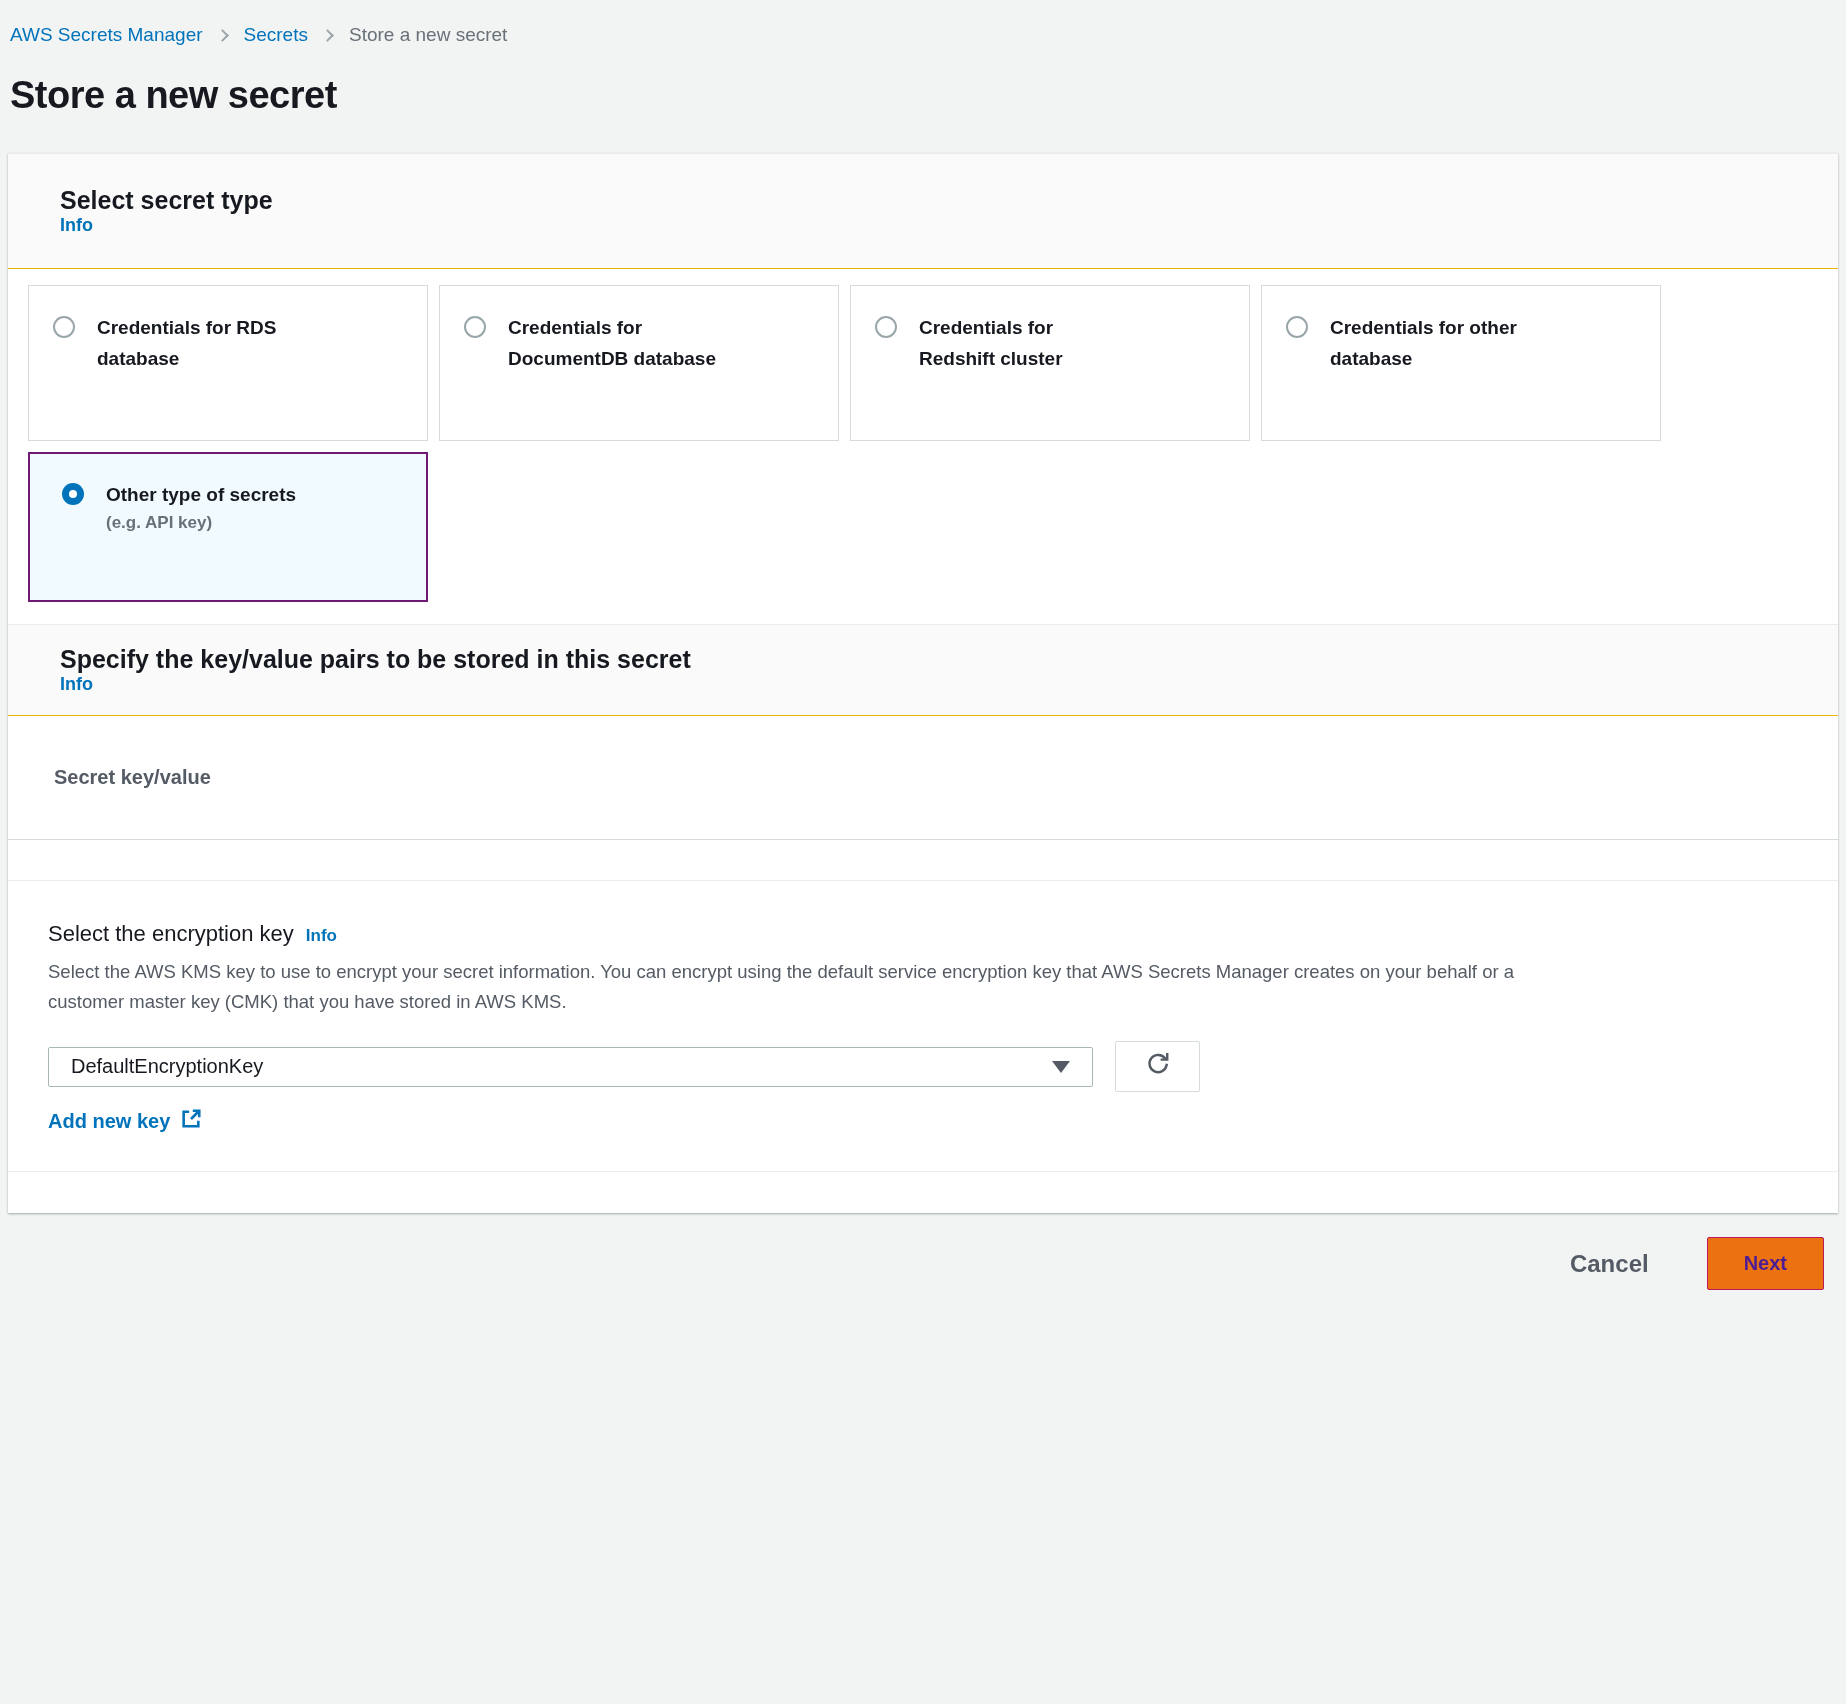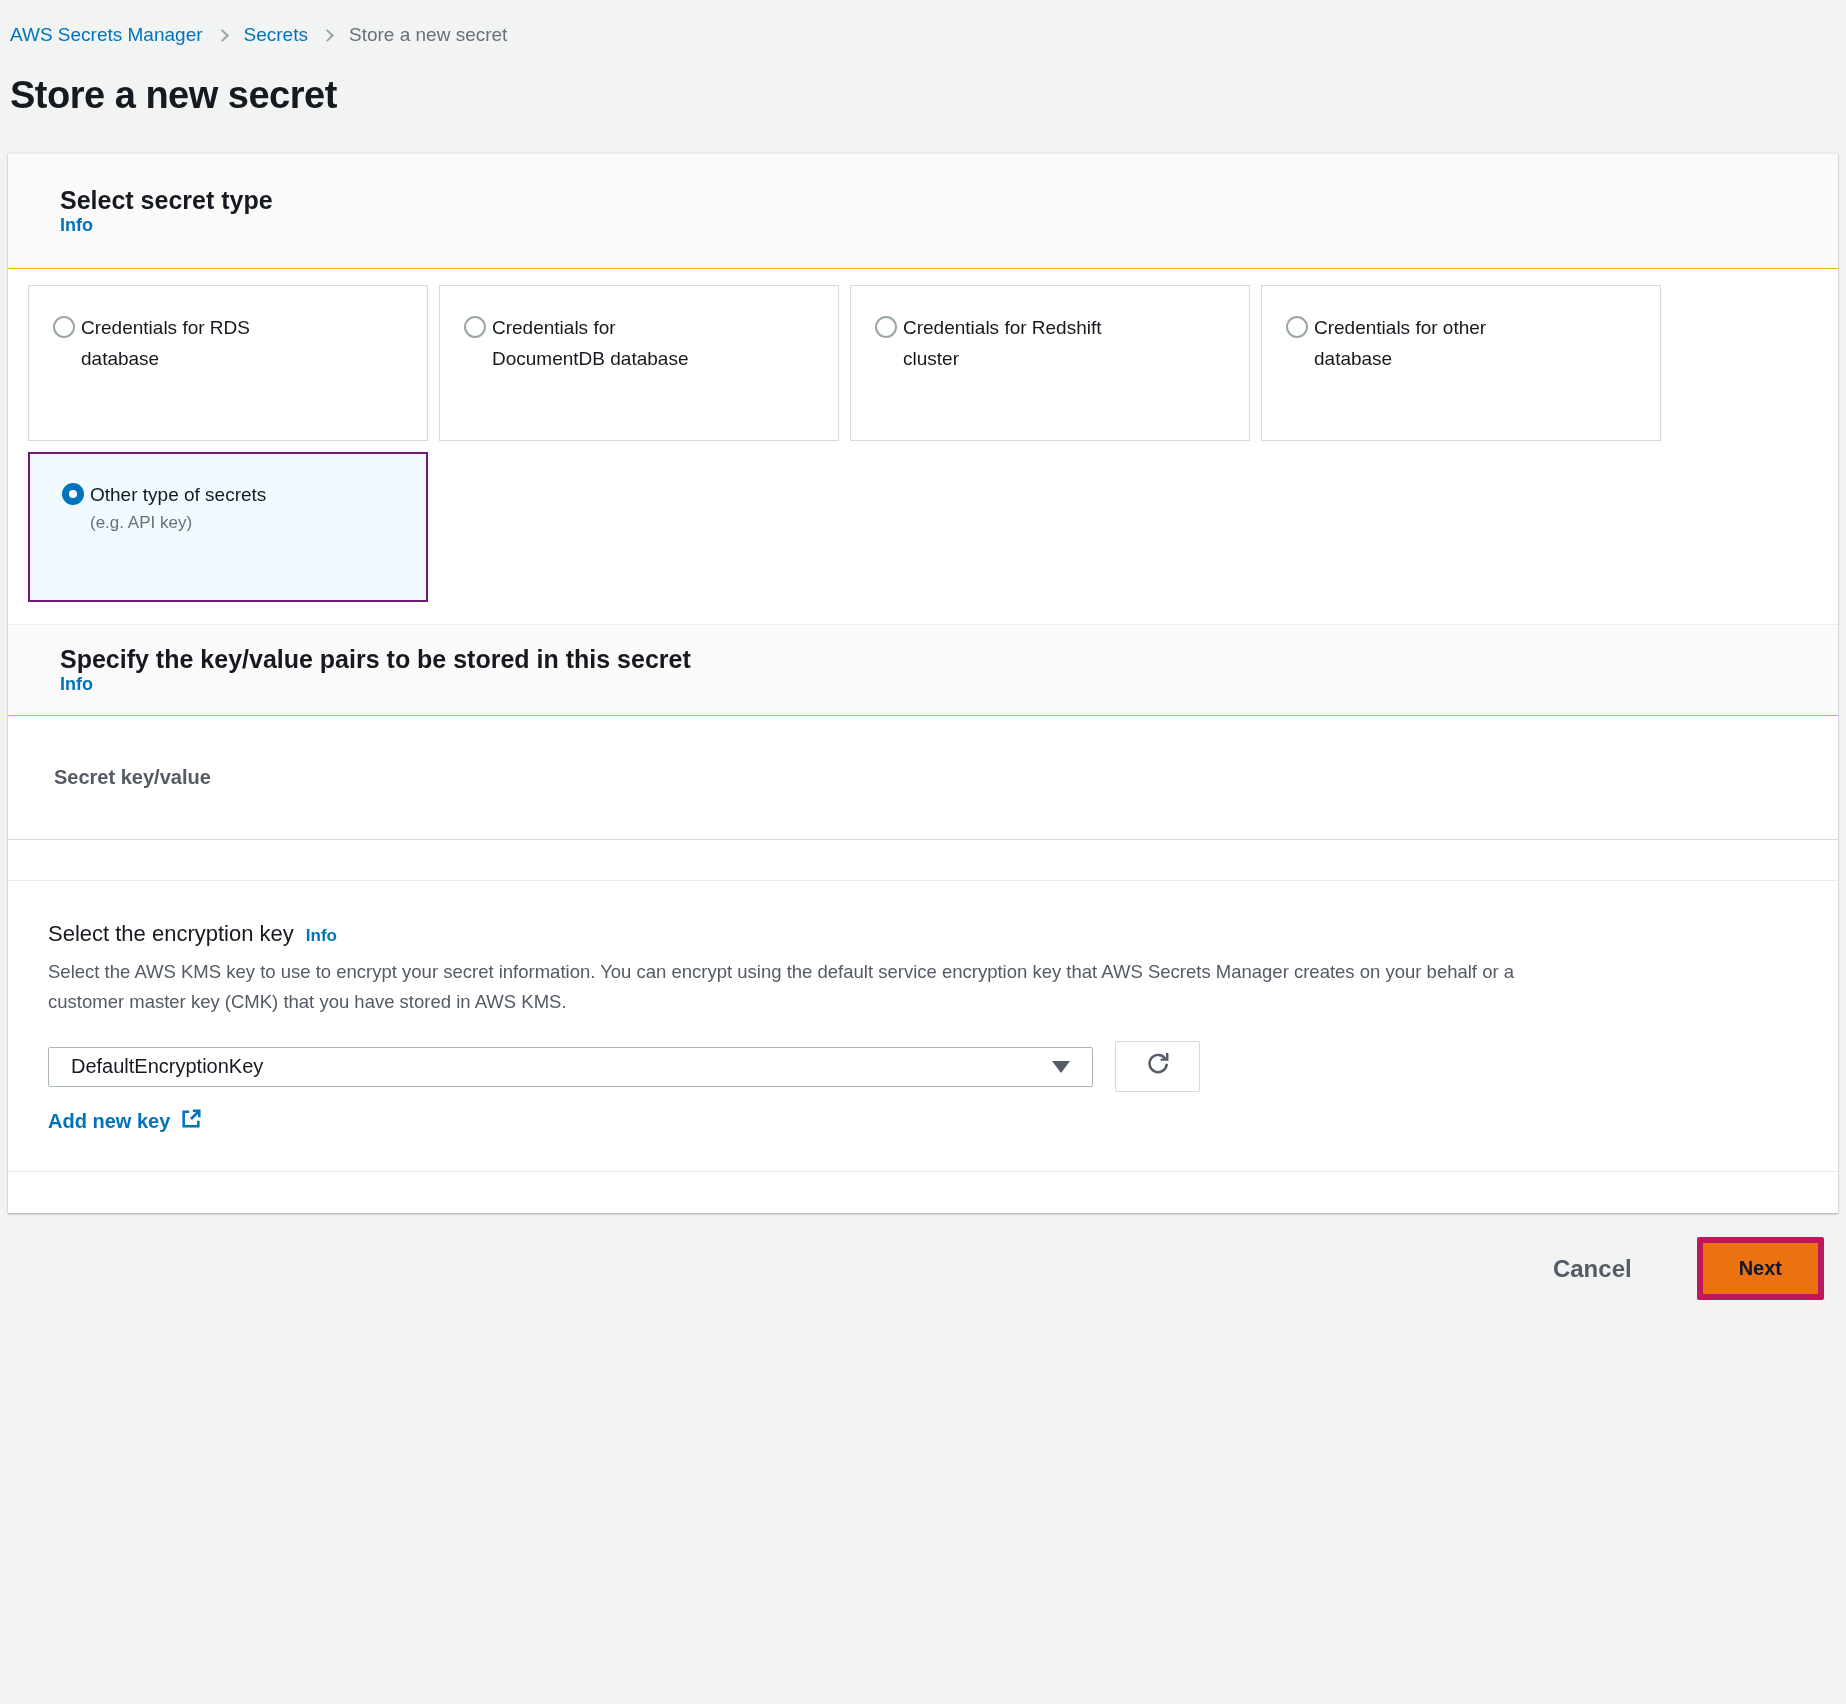--- a/index.html
+++ b/index.html
@@ -34,21 +34,21 @@
   .strip h2 { font-size:25px; font-weight:700; color:#16191f; }
   .info-link { color:#0073bb; font-size:18px; font-weight:700; text-decoration:none; margin-left:12px; cursor:pointer; }
 
   
   .cards-area { padding:16px 20px 22px; background:#fff; }
   .cards-row { display:flex; gap:11px; }
   .cards-row + .cards-row { margin-top:11px; }
   .type-card {
     width:400px; min-height:156px; background:#fff;
     border:1px solid #d5dbdb; padding:26px 24px;
-    display:flex; gap:6px; cursor:pointer;
+    display:flex; gap:22px; cursor:pointer;font-weight:bold;
   }
   .type-card.selected {
     min-height:150px; background:#f1faff; border:2px solid #701a75; padding:25px 32px;
   }
   .radio {
     width:22px; height:22px; border-radius:50%; border:2px solid #99a6a9;
     background:#fff; flex:none; margin-top:4px; position:relative;
   }
   .radio.checked { border:none; background:#0073bb; }
   .radio.checked::after {
@@ -105,22 +105,22 @@
   }
   .add-key { margin-top:16px; display:inline-flex; align-items:center; gap:10px;
     color:#0073bb; font-size:20px; font-weight:700; text-decoration:none; cursor:pointer; }
 
   .panel-bottom-pad { height:42px; background:#fff; border-top:1px solid #eaeded; }
 
   
   .footer { margin:24px 22px 0 0; display:flex; justify-content:flex-end; align-items:center; gap:58px; }
   .cancel-btn { background:none; border:none; font-family:inherit; font-size:24px; font-weight:700; color:#545b64; cursor:pointer; }
   .next-btn {
-    background:#ec7211; border:6px solid #be185d; border-radius:2px; color:#0f172a;
-    font-family:inherit; font-size:20px; font-weight:700; padding:14px 36px; cursor:pointer;margin-left:7px;
+    background:#ec7211; border:1px solid #be185d; border-radius:2px; color:#4c1d95;
+    font-family:inherit; font-size:20px; font-weight:700; padding:14px 36px; cursor:pointer;
   }
 </style>
 </head>
 <body>
 
 <nav class="breadcrumb">
   <a>AWS Secrets Manager</a>
   <span class="crumb-sep"></span>
   <a>Secrets</a>
   <span class="crumb-sep"></span>

